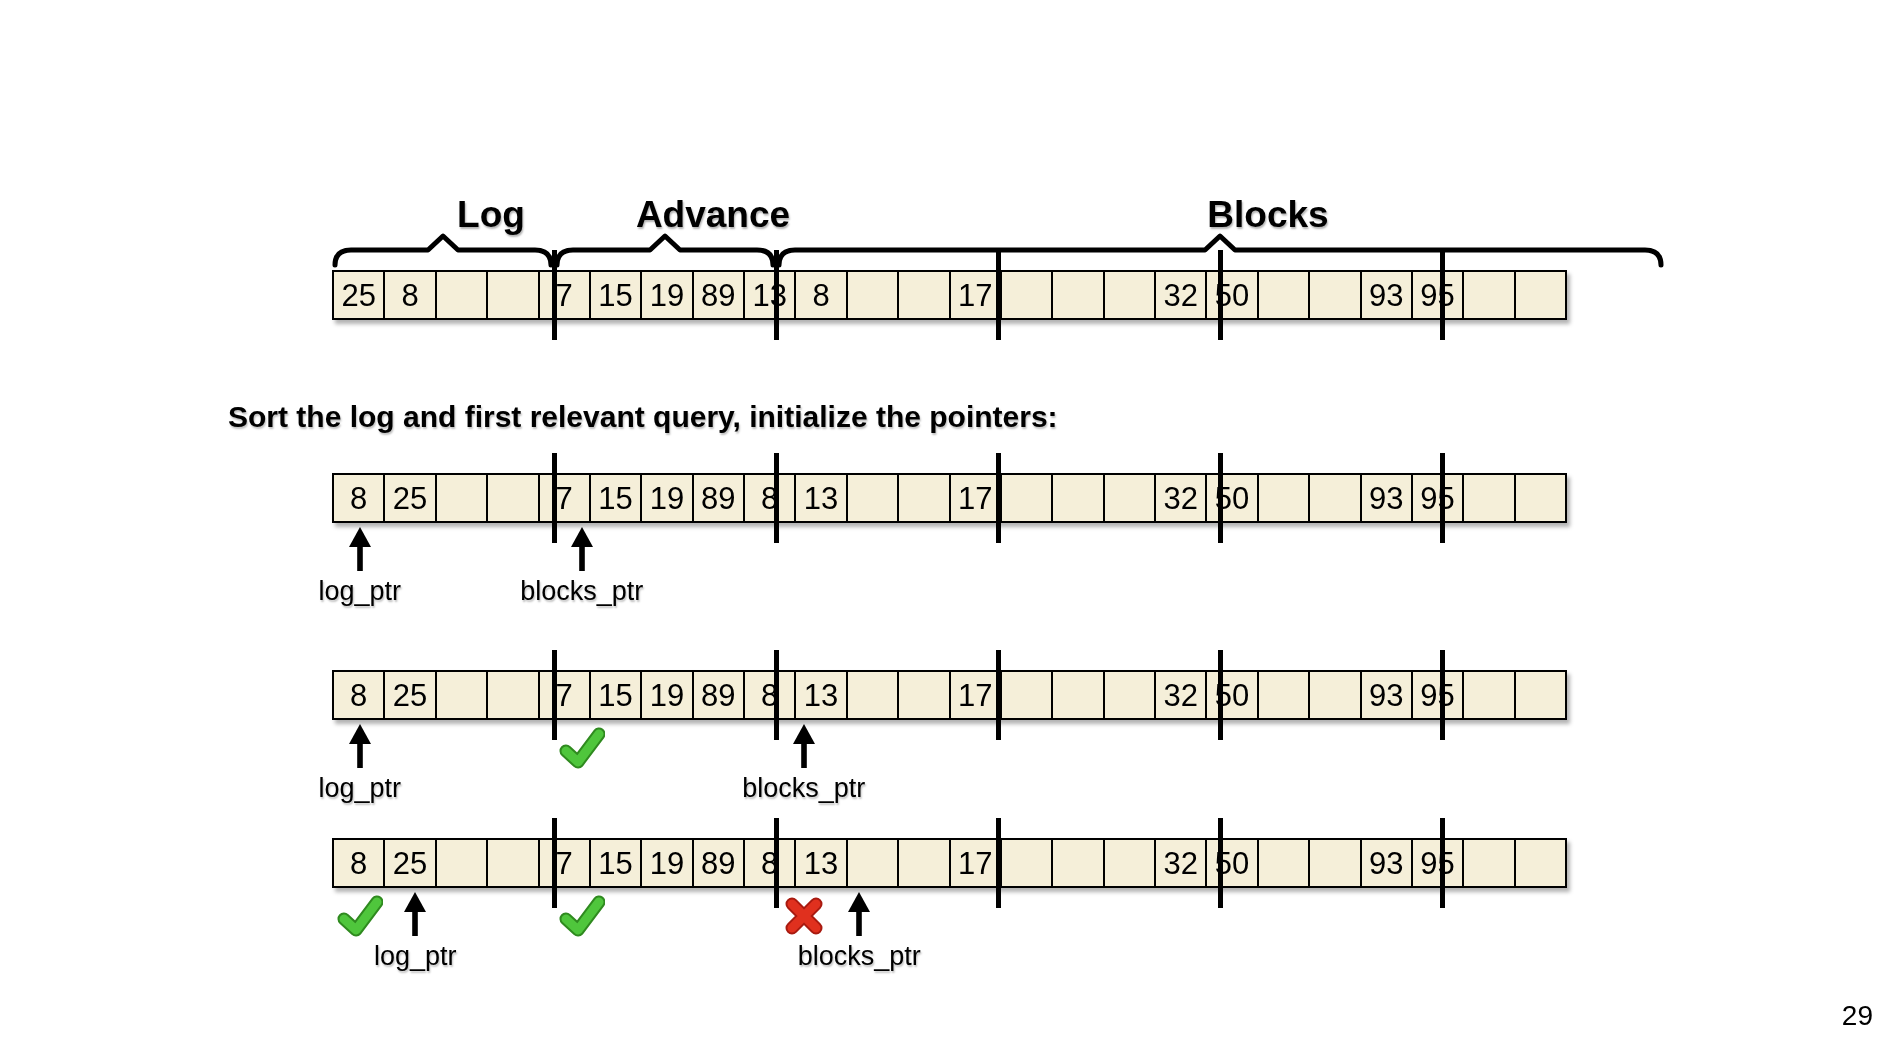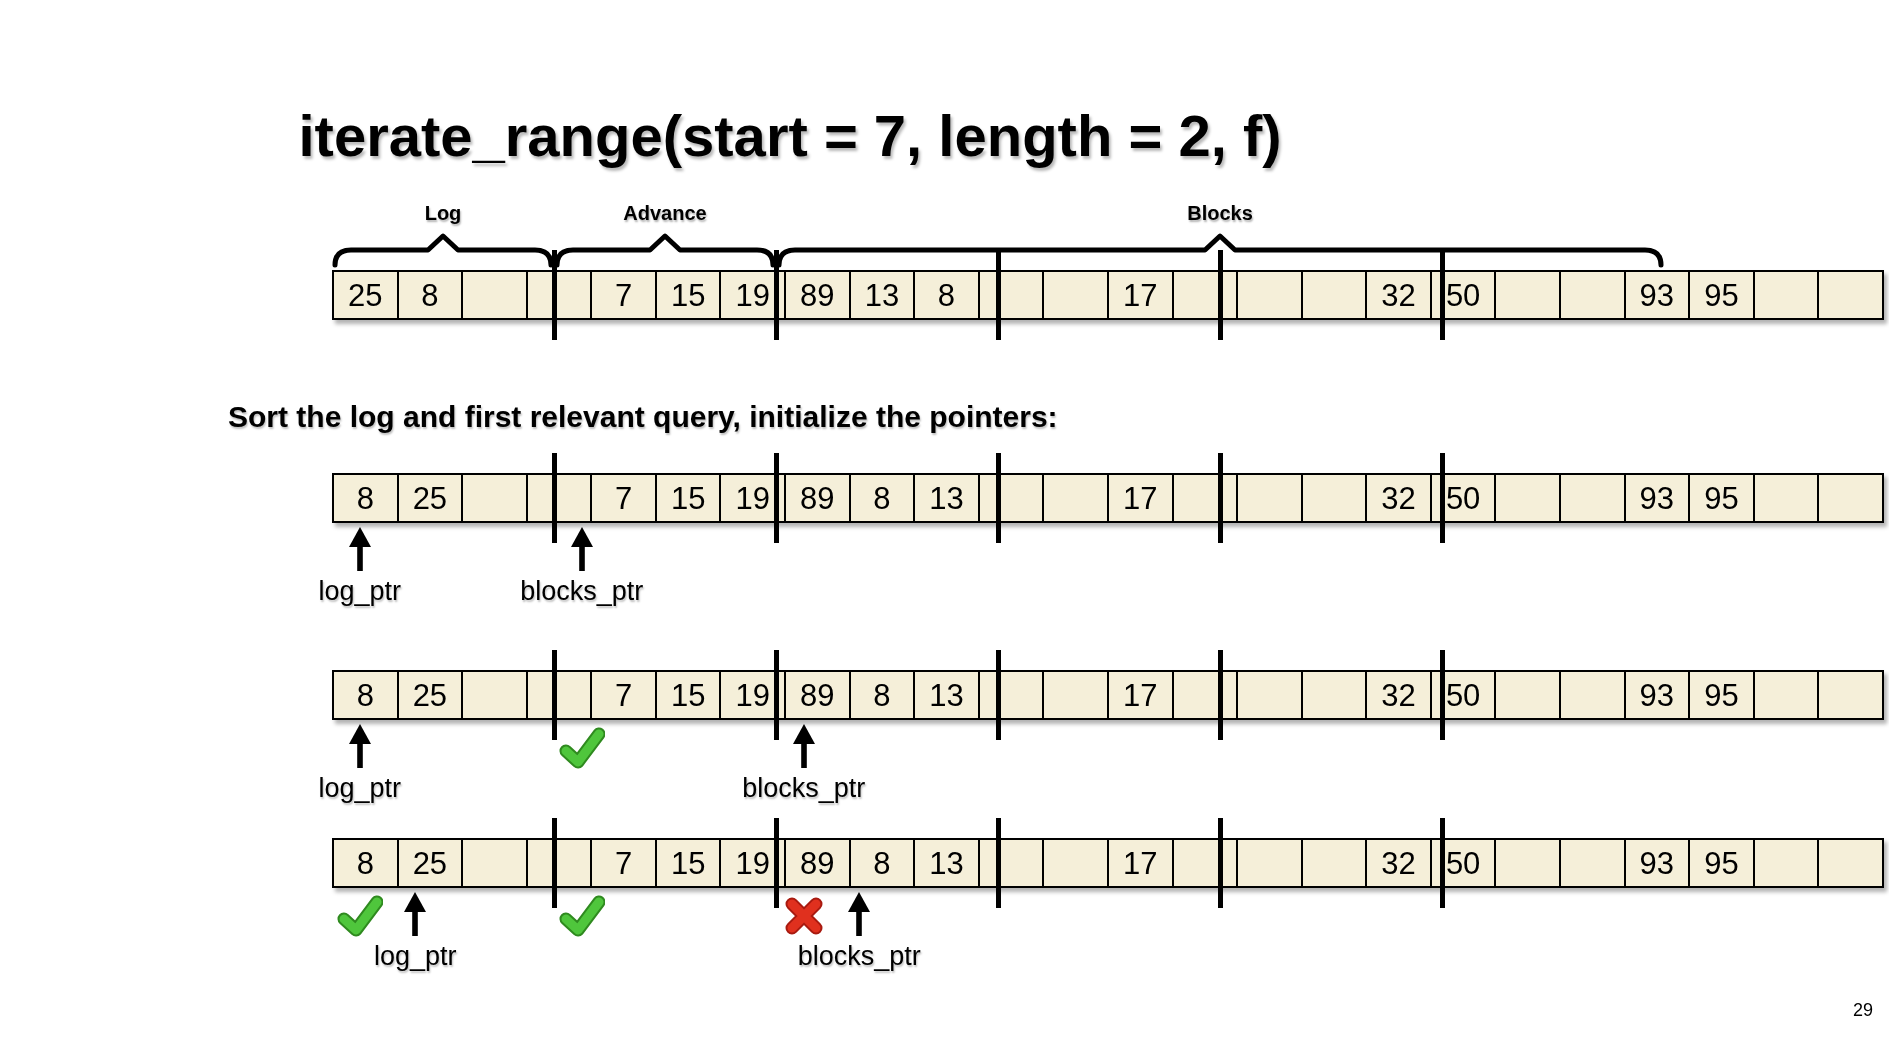--- a/index.html
+++ b/index.html
@@ -8,56 +8,56 @@
     font-family:"Liberation Sans", sans-serif; color:#000; overflow:hidden;
   }
   .title-line {
     position:absolute; text-align:center; font-weight:bold; font-size:58px;
     letter-spacing:0px; color:#000; text-shadow:2px 3px 3px rgba(0,0,0,0.28);
     white-space:nowrap;
   }
   #title1 { top:32px;  left:0; width:1790px; }
   #title2 { top:102px; left:0; width:1580px; }
   .brace-label {
-    position:absolute; top:202px; transform:translateX(-50%);
-    font-weight:bold; font-size:20px; text-shadow:1px 2px 2px rgba(0,0,0,0.3);
+    position:absolute; top:194px; transform:translateX(-50%);
+    font-weight:bold; font-size:37px; text-shadow:1px 2px 2px rgba(0,0,0,0.3);
     white-space:nowrap;
+    margin-left:48px;
   }
   .caption {
     position:absolute; left:228px; font-weight:bold; font-size:30px;
     text-shadow:1px 2px 2px rgba(0,0,0,0.25); white-space:nowrap;
   }
   #caption-sort    { top:400px; }
   #caption-advance { top:604px; }
   .array-row {
-    position:absolute; left:332px; width:1552px; height:50px;
+    position:absolute; left:332px; width:1235px; height:50px;
     box-sizing:border-box; border:2.5px solid #000; background:var(--cell-fill,#f5efd9);
     display:flex; box-shadow:3px 4px 4px rgba(0,0,0,0.3);
   }
   .cell {
     flex:1 1 0; box-sizing:border-box; border-right:2.5px solid #000;
     display:flex; align-items:center; justify-content:center;
     font-size:31px; line-height:1;
   }
   .cell:last-child { border-right:none; }
   .divider { position:absolute; width:5px; background:#000; z-index:5; }
   .brace-svg { position:absolute; top:232px; z-index:2; }
   .anno { position:absolute; transform:translateX(-50%); z-index:6; }
   .ptr-label {
     position:absolute; transform:translateX(-50%); font-weight:normal; font-size:27px;
     white-space:nowrap; text-shadow:1px 2px 2px rgba(0,0,0,0.25); z-index:6;
   }
-  .page-num { position:absolute; right:16px; top:1000px; font-size:18px; }
+  .page-num { position:absolute; right:16px; top:1000px; font-size:28px; }
 </style>
 </head>
 <body>
 
 <div class="slide" id="slide">
 
-  <div class="title-line" id="title2">iterate_range(start = 7, length = 2, f)</div>
 
   <div class="brace-label" style="left:443px">Log</div>
   <div class="brace-label" style="left:665px">Advance</div>
   <div class="brace-label" style="left:1220px">Blocks</div>
 
   <div class="caption" id="caption-sort">Sort the log and first relevant query, initialize the pointers:</div>
 
   <div class="array-row" style="top:270px">
       <div class="cell">25</div>
       <div class="cell">8</div>

